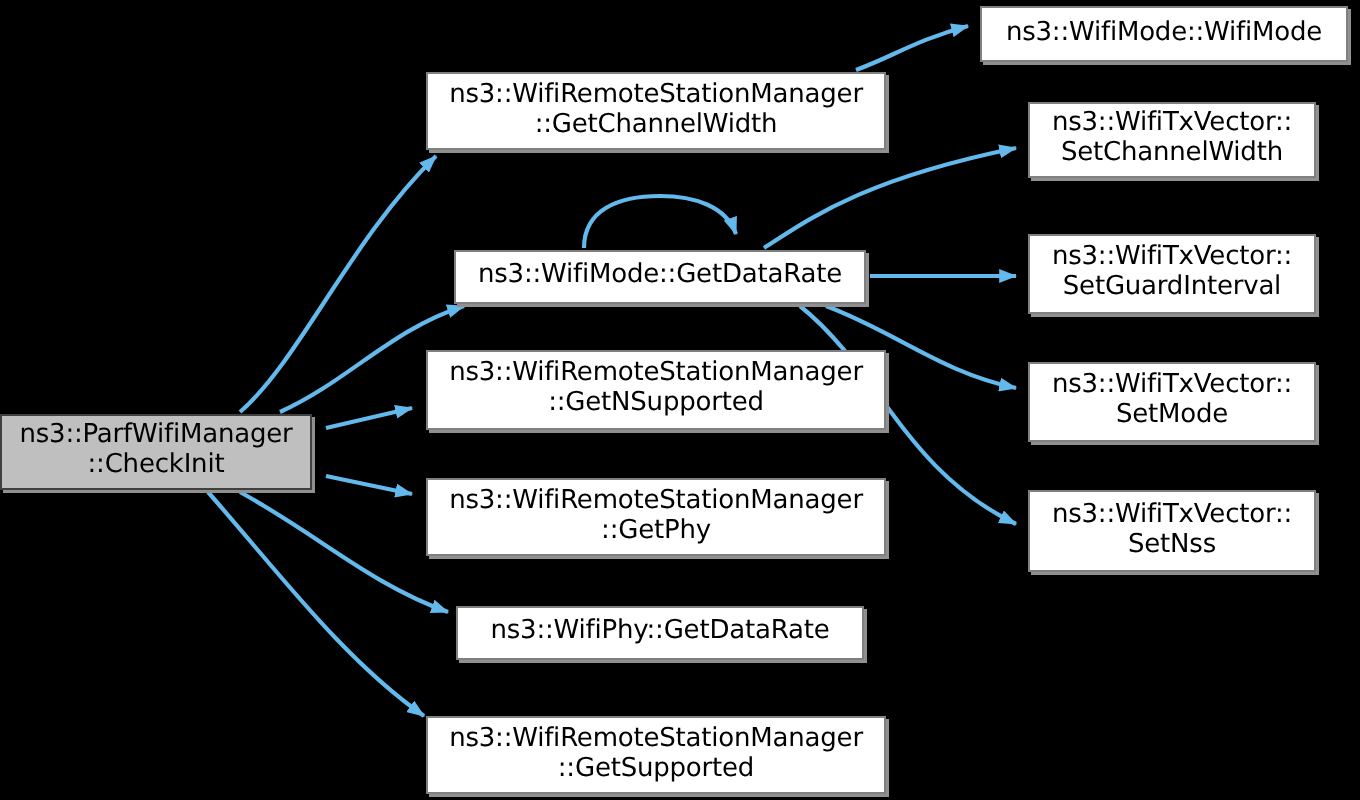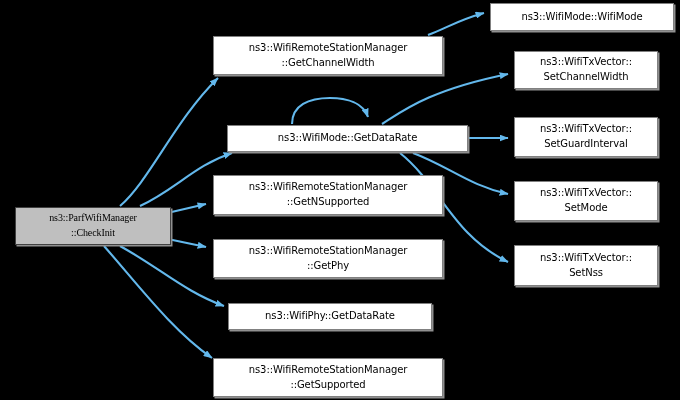--- a/index.html
+++ b/index.html
@@ -27,21 +27,21 @@
   .node {
     position: absolute;
     box-sizing: border-box;
     border: 1px solid #808080;
     background: #ffffff;
     color: #000000;
     display: flex;
     align-items: center;
     justify-content: center;
     text-align: center;
-    font-size: 10px;
+    font-size: 13px;
     line-height: 14.6px;
     letter-spacing: -0.1px;
     white-space: pre-line;
     box-shadow: 1.5px 1.5px 0 0 #909090;
     z-index: 2;
   }
   .node.current {
     background: #bfbfbf;
     border: 1px solid #404040;
   }
@@ -70,27 +70,27 @@
 
       <path d="M428,35 C447,28 458,20 484,13"></path>
 
       <path d="M382,124 C404,110 430,90 508,74"></path>
       <path d="M435,138 L508,138"></path>
       <path d="M413,153 C448,166 470,186 508,194"></path>
       <path d="M400,153 C440,185 452,235 508,262"></path>
     </g>
   </svg>
 
-  <div class="node current" style="left:15px; top:207px; width:156px; height:38px;font-family:Liberation Serif, serif;">ns3::ParfWifiManager
+  <div class="node current" style="left:0; top:207px; width:156px; height:38px;">ns3::ParfWifiManager
 ::CheckInit</div>
 
   <div class="node" style="left:213px; top:36px; width:230px; height:39px;">ns3::WifiRemoteStationManager
 ::GetChannelWidth</div>
 
-  <div class="node" style="left:227px; top:125px; width:241px; height:27px;">ns3::WifiMode::GetDataRate</div>
+  <div class="node" style="left:227px; top:125px; width:206px; height:27px;">ns3::WifiMode::GetDataRate</div>
 
   <div class="node" style="left:213px; top:175px; width:230px; height:40px;">ns3::WifiRemoteStationManager
 ::GetNSupported</div>
 
   <div class="node" style="left:213px; top:239px; width:230px; height:39px;">ns3::WifiRemoteStationManager
 ::GetPhy</div>
 
   <div class="node" style="left:228px; top:303px; width:204px; height:27px;">ns3::WifiPhy::GetDataRate</div>
 
   <div class="node" style="left:213px; top:358px; width:230px; height:39px;">ns3::WifiRemoteStationManager

